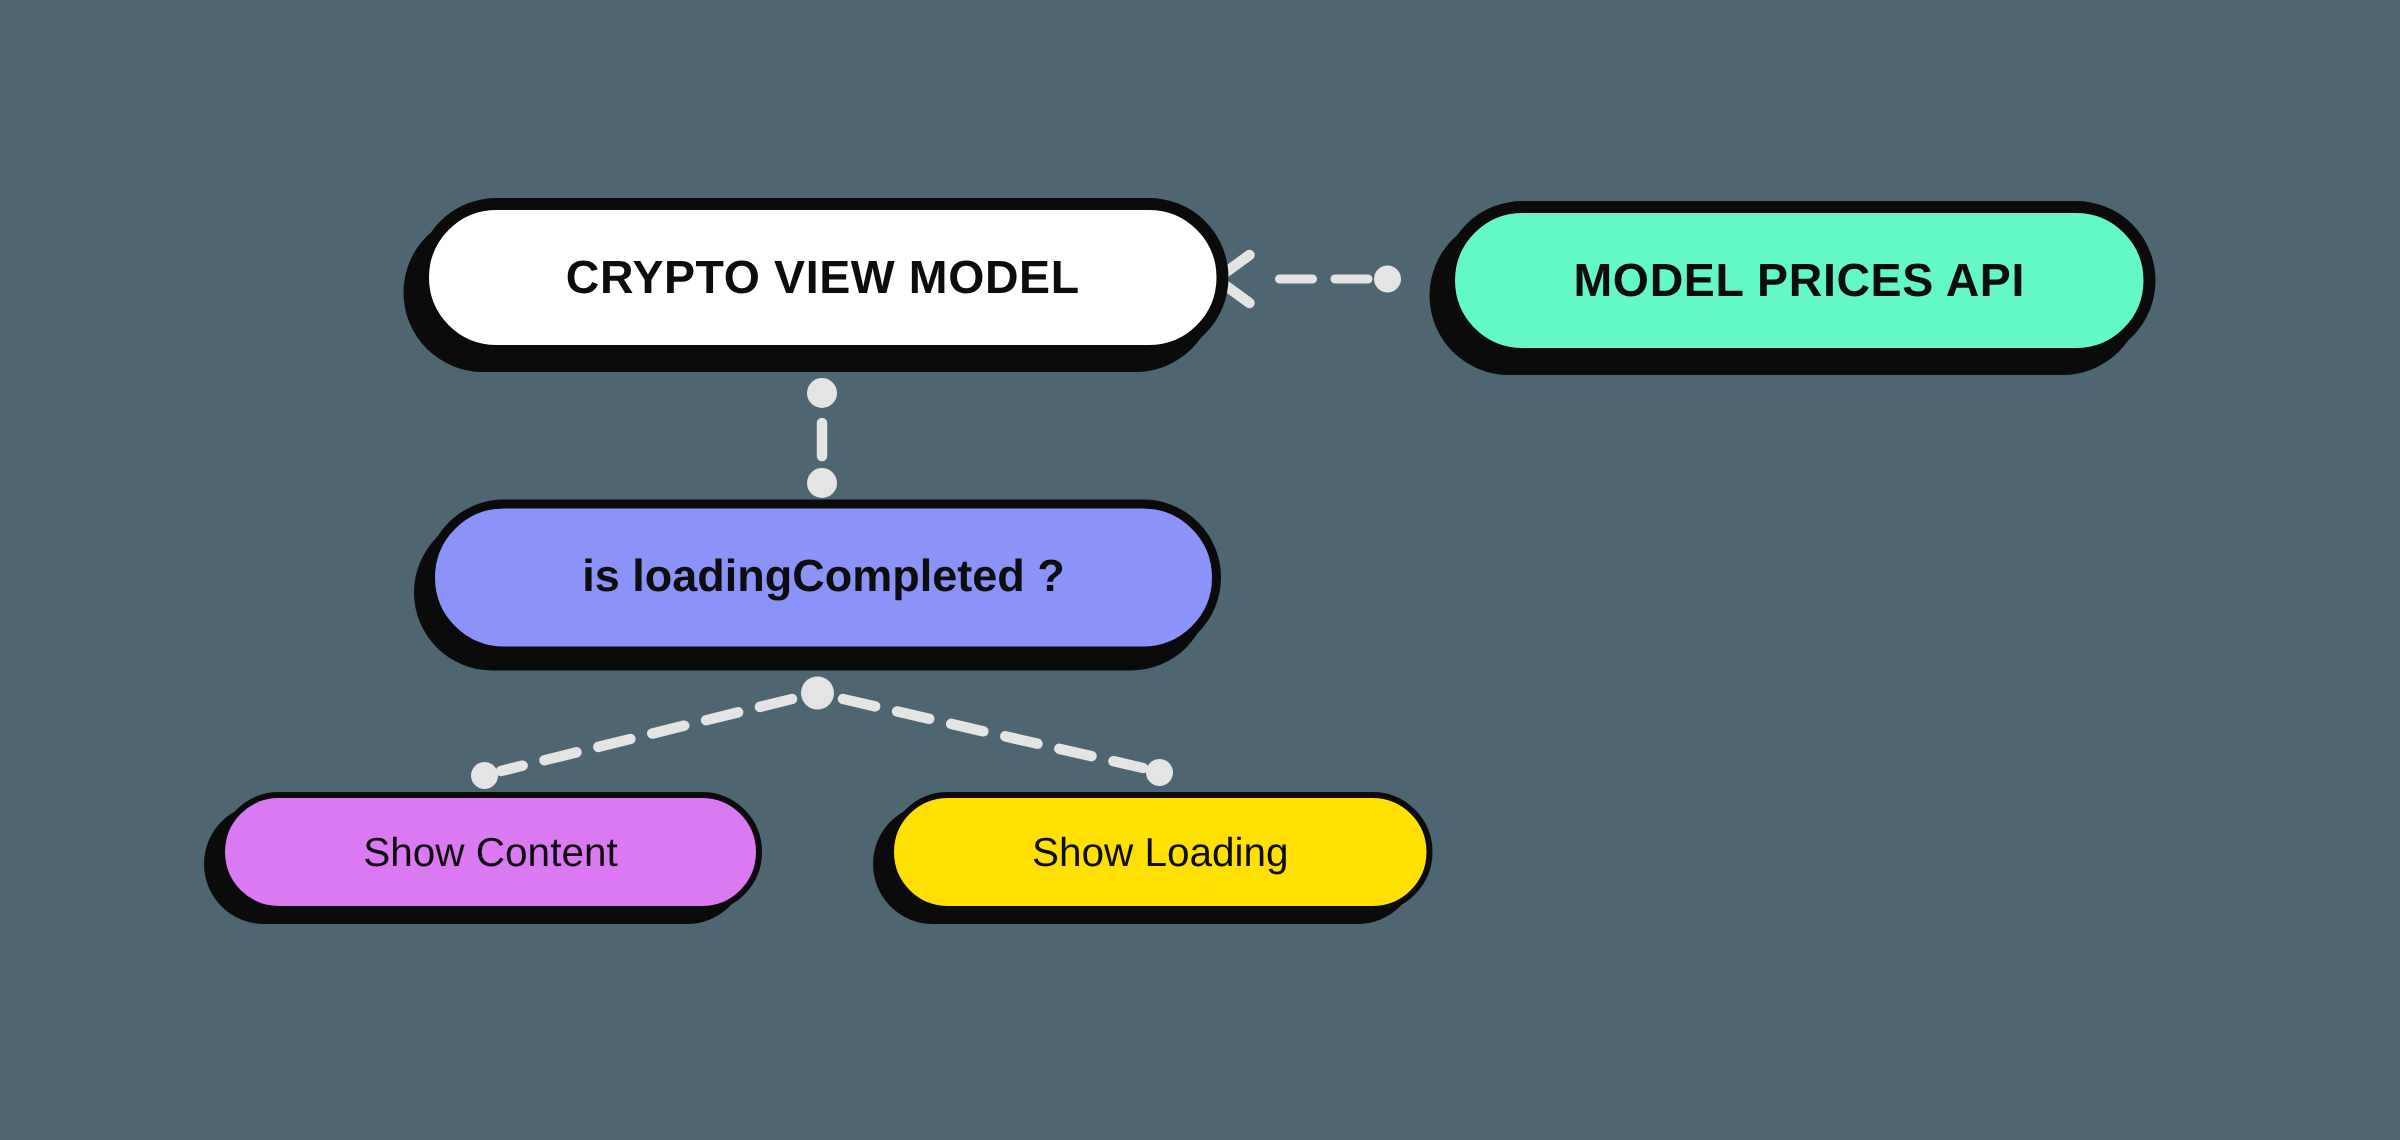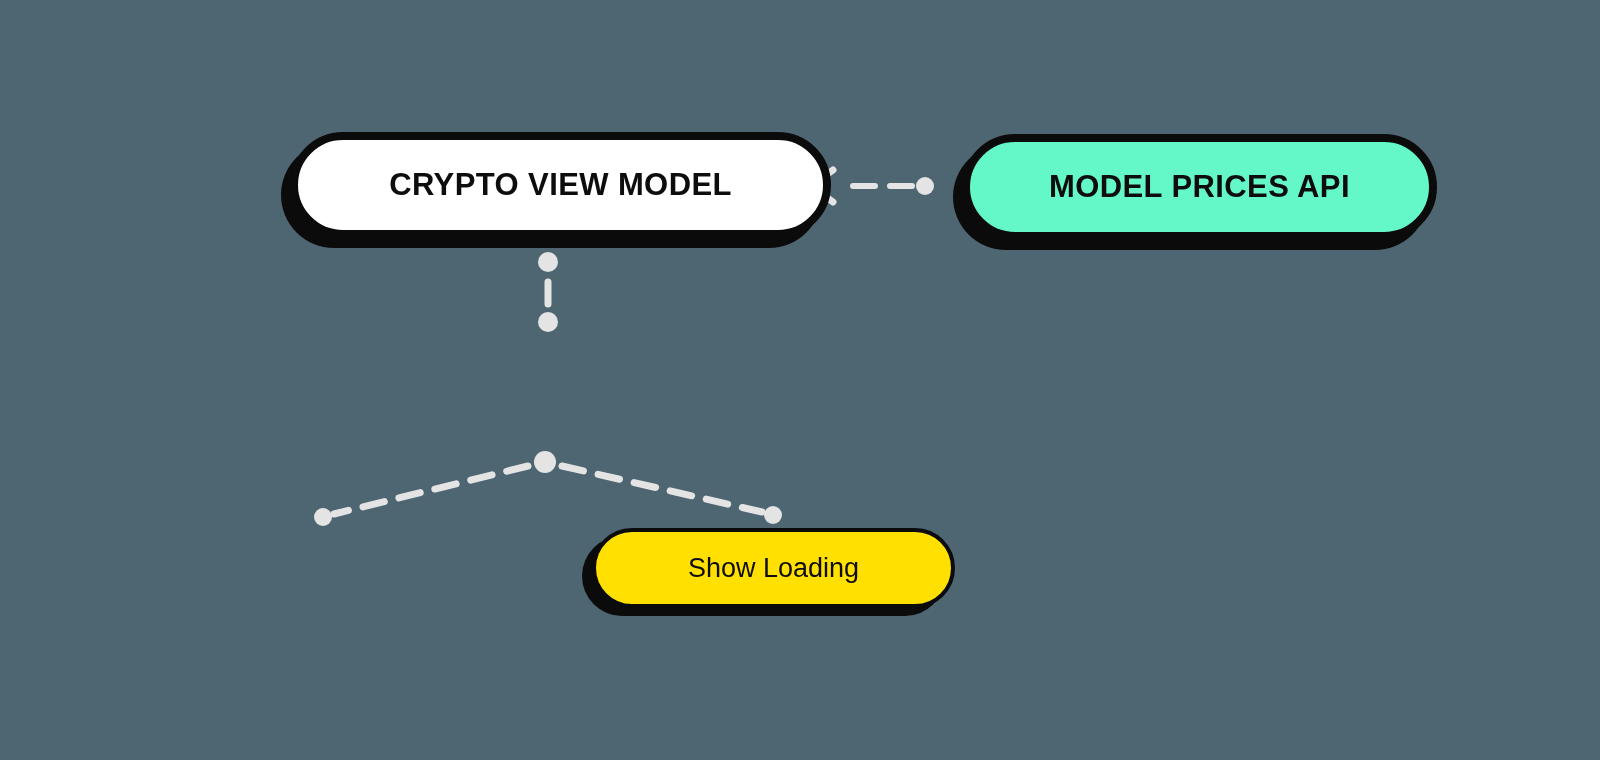--- a/index.html
+++ b/index.html
@@ -42,21 +42,21 @@
     font-weight: bold;
     font-size: 30px;
   }
   .node.small {
     border: 4px solid #0b0b0b;
     border-radius: 42px;
     box-shadow: -10px 8px 0 0 #0b0b0b;
     font-weight: normal;
     font-size: 27px;
   }
-  #node-view-model  { left: 290px; top: 132px; width: 541px; height: 106px; }
+  #node-view-model  { left: 278px; top: 132px; width: 541px; height: 106px; }
   #node-prices-api  { left: 962px; top: 134px; width: 475px; height: 106px; }
   #node-question    { left: 284px; top: 333px; width: 530px; height: 104px; }
   #node-show-content{ left: 146px; top: 528px; width: 362px; height: 80px; }
   #node-show-loading{ left: 592px; top: 528px; width: 363px; height: 80px; }
 </style>
 </head>
 <body>
 
 <div class="canvas" style="background: rgb(77, 102, 113);">
 
@@ -87,19 +87,25 @@
   </svg>
 
   <div class="node big" id="node-view-model" style="background: rgb(255, 255, 255);">
     <span>CRYPTO VIEW MODEL</span>
   </div>
 
   <div class="node big" id="node-prices-api" style="background: rgb(100, 248, 201);">
     <span>MODEL PRICES API</span>
   </div>
 
+  <div class="node mid" id="node-question" style="background: rgb(139, 147, 248);">
+    <span>is loadingCompleted ?</span>
+  </div>
 
+  <div class="node small" id="node-show-content" style="background: rgb(219, 121, 243);">
+    <span>Show Content</span>
+  </div>
 
   <div class="node small" id="node-show-loading" style="background: rgb(255, 224, 0);">
     <span>Show Loading</span>
   </div>
 
 </div>
 
 </body></html>

